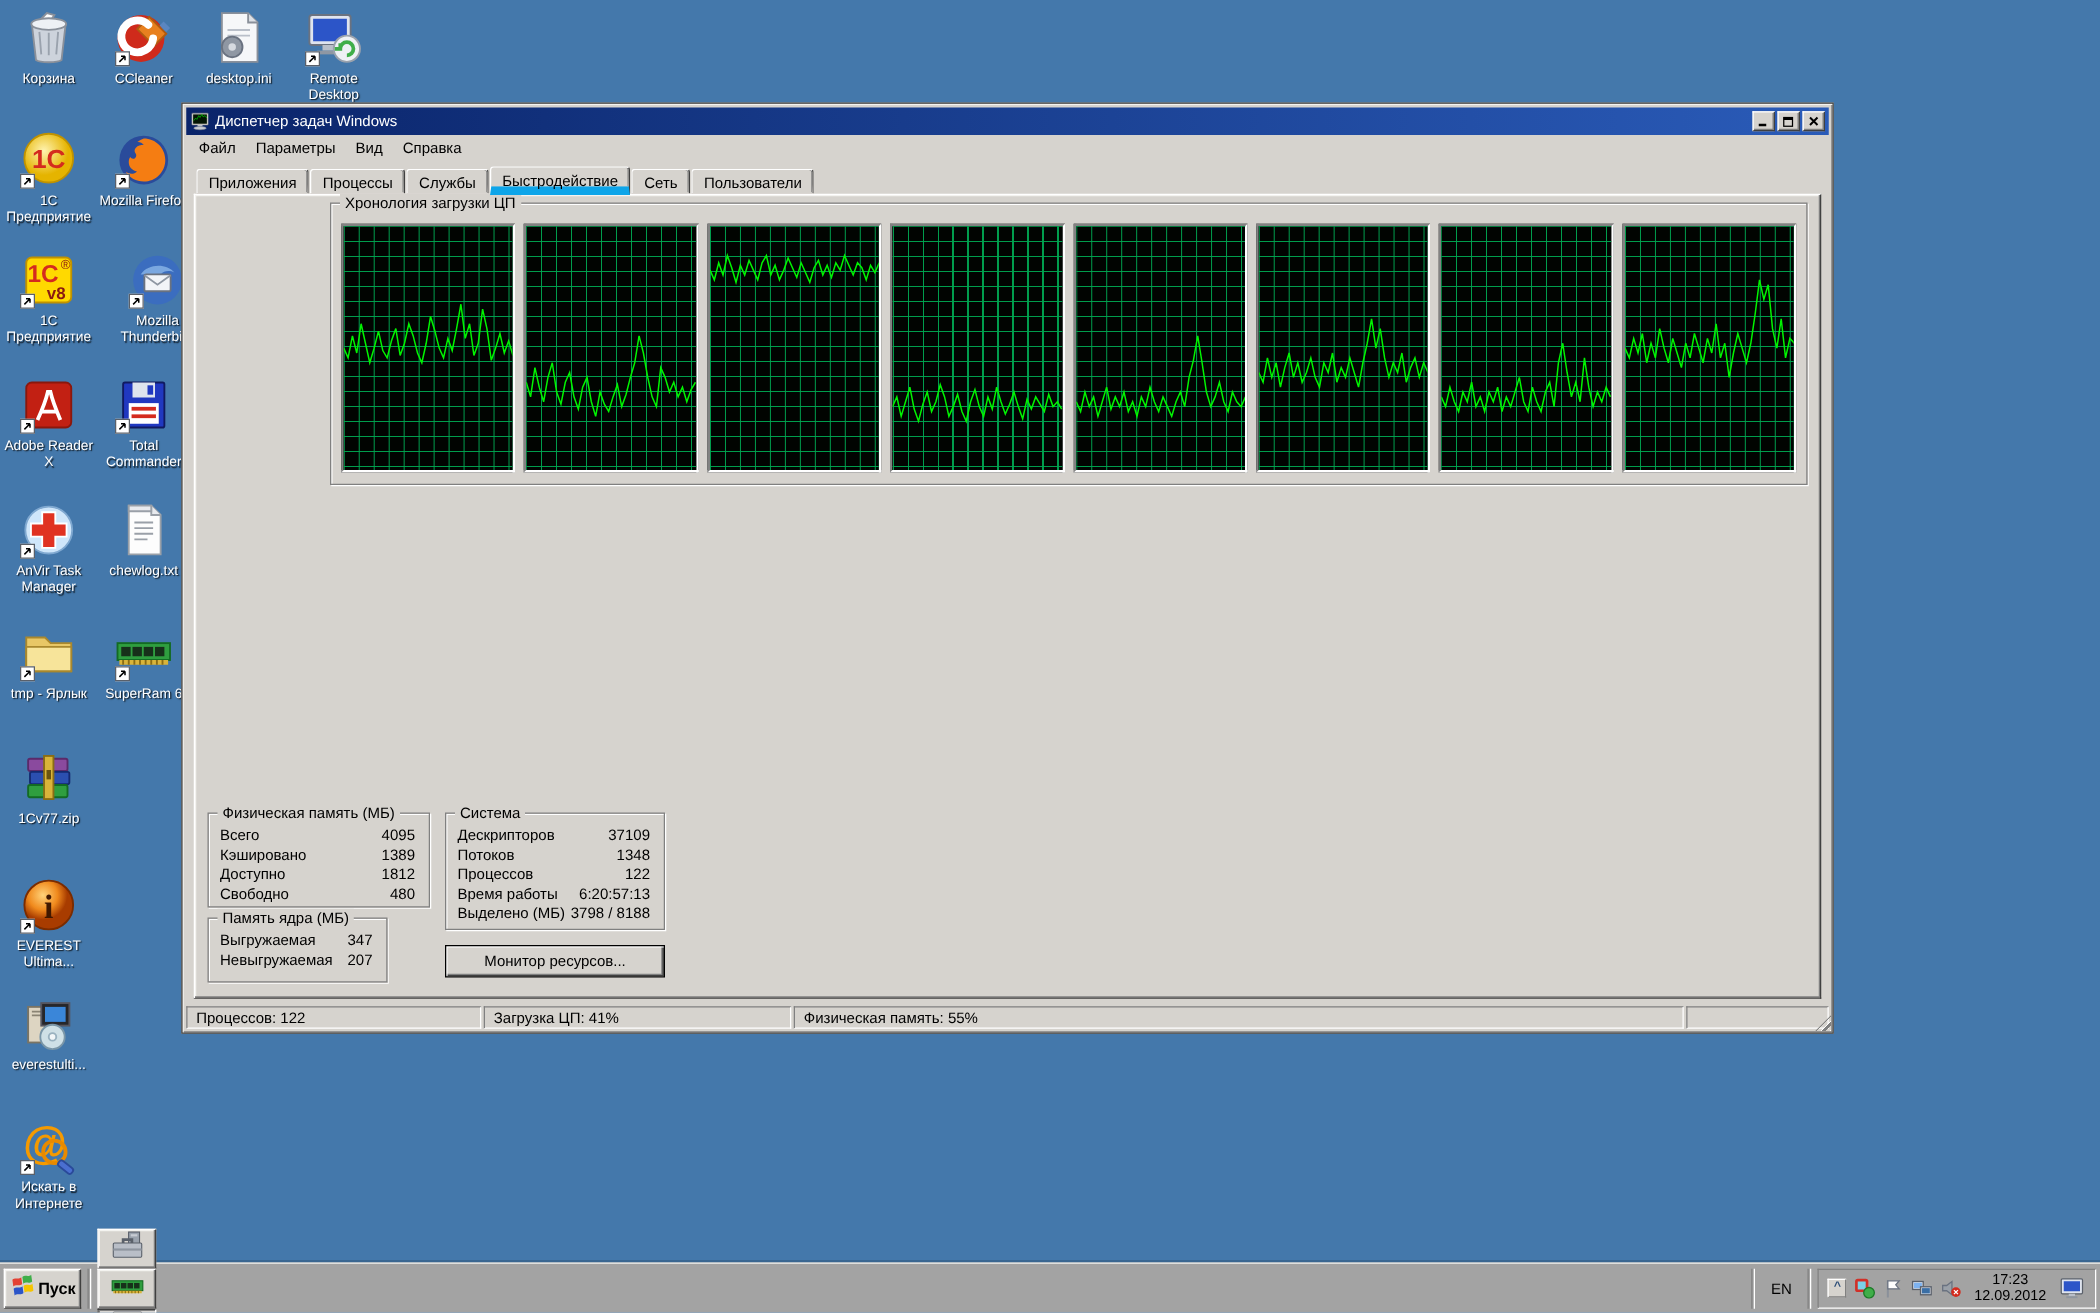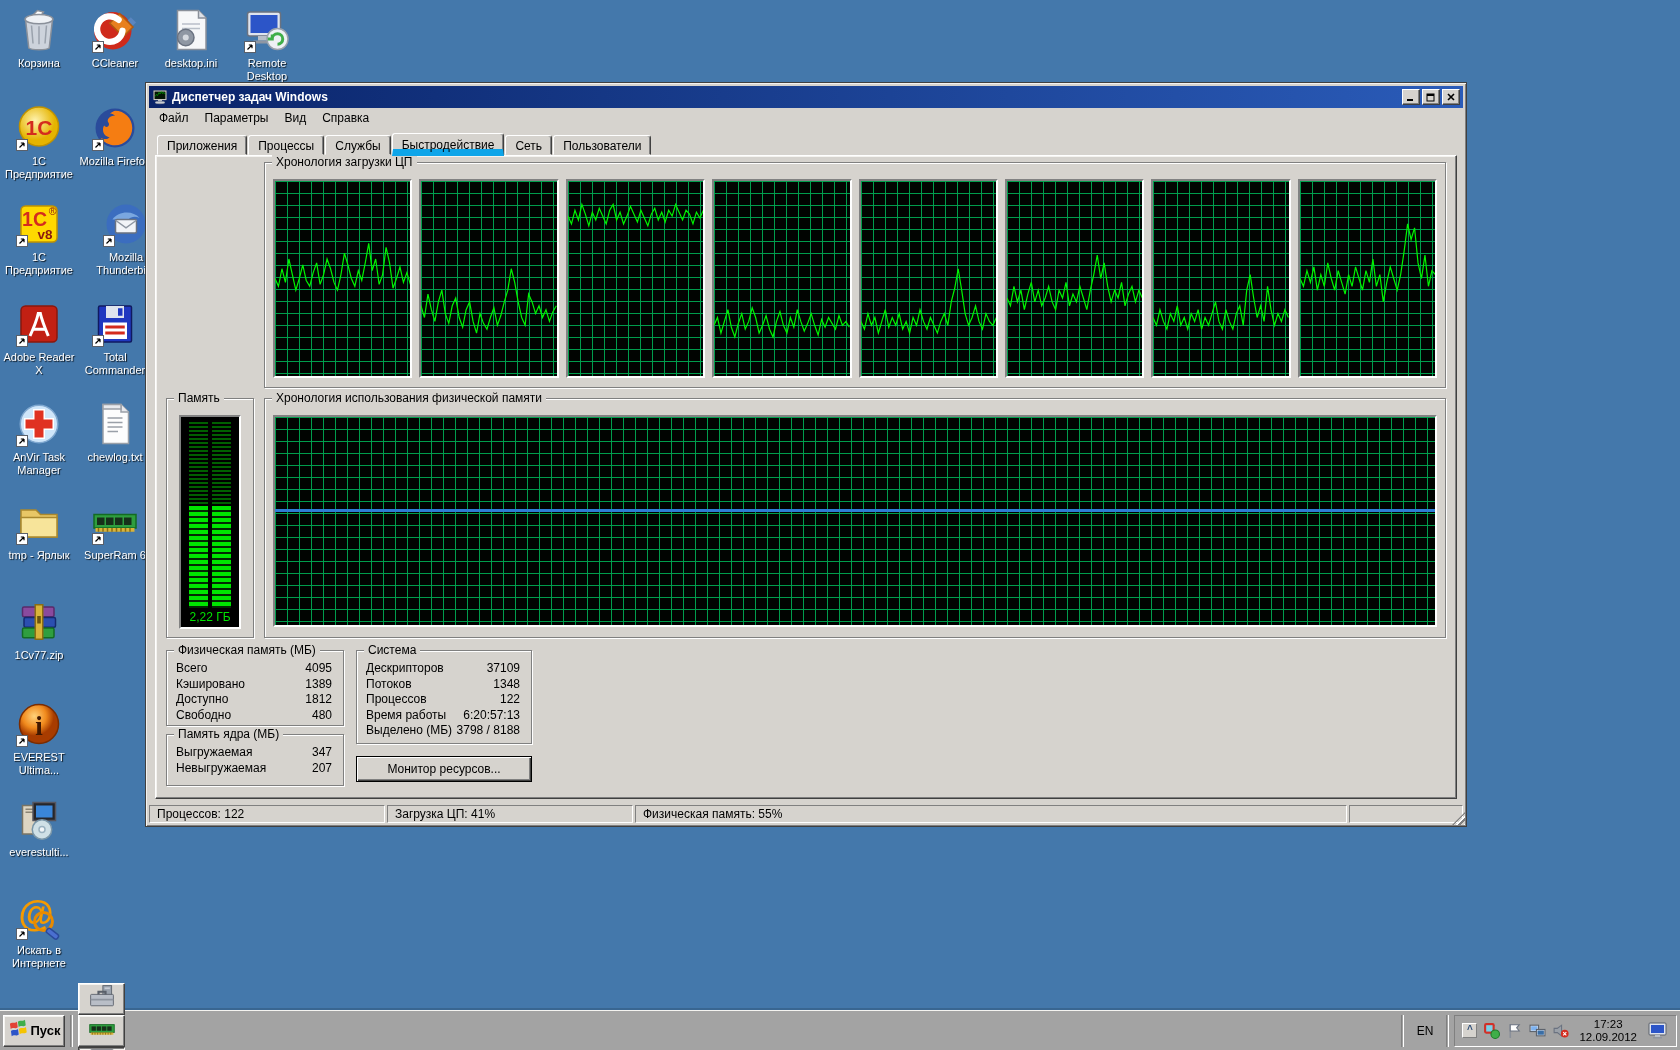--- a/index.html
+++ b/index.html
@@ -18,21 +18,21 @@
   .raised { background:#d6d3ce; border:1px solid; border-color:#fff #404040 #404040 #fff; box-shadow:inset -1px -1px 0 #808080, inset 1px 1px 0 #f4f3f0; }
   .group { position:absolute; border:1px solid #808080; box-shadow:inset 1px 1px 0 #fff, 1px 1px 0 #fff; }
   .group > .gt { position:absolute; top:-8px; left:7px; background:#d6d3ce; padding:0 4px; font-size:12px; color:#000; white-space:nowrap; }
 
   
   .window { position:absolute; left:145px; top:82px; width:1322px; height:745px; background:#d6d3ce; z-index:10;
             border:1px solid #404040; box-shadow:inset 1px 1px 0 #f4f3f0, inset -1px -1px 0 #808080; padding:3px; }
   .titlebar { height:22px; background:linear-gradient(90deg,#0a246a,#2a5bb8); display:flex; align-items:center; padding:0 3px; }
   .titlebar .wicon { width:16px; height:16px; margin-right:4px; }
   .titlebar .wicon svg { width:16px; height:16px; }
-  .titlebar .wtitle { color:#fff; font-weight:bold; font-size:12px; flex:1; }
+  .titlebar .wtitle { color:#fff; font-weight:normal; font-size:12px; flex:1; }
   .winbtn { width:18px; height:16px; margin-left:2px; background:#d6d3ce; border:1px solid; border-color:#fff #404040 #404040 #fff; box-shadow:inset -1px -1px 0 #808080; display:flex; align-items:center; justify-content:center; }
   .winbtn svg { width:10px; height:9px; }
   .menubar { height:20px; display:flex; align-items:center; padding-left:2px; background:#d6d3ce; }
   .menubar .mi { padding:2px 8px; font-size:12px; }
   .tabctrl { position:absolute; top:49px; left:9px; right:9px; bottom:27px; }
   .tabs { height:23px; display:flex; align-items:flex-end; padding-left:2px; position:relative; z-index:2; }
   .tab { height:20px; padding:3px 9px 0; margin-right:1px; font-size:12px; background:#d6d3ce;
          border:1px solid; border-color:#fff #404040 #d6d3ce #fff; border-radius:3px 3px 0 0; box-shadow:inset -1px 0 0 #808080;text-align:right; }
   .tab.active { height:23px; padding-top:4px; font-weight:normal; position:relative; top:0; z-index:3; border-bottom:7px solid #0ea5e9; margin-bottom:-1px; }
   .page { position:absolute; top:23px; left:0; right:0; bottom:0; background:#d6d3ce; border:1px solid; border-color:#fff #404040 #404040 #fff; box-shadow:inset -1px -1px 0 #808080, inset 1px 1px 0 #f4f3f0; }
@@ -189,45 +189,21 @@
             <div class="graph">
               <div class="plot">
                 <svg viewBox="0 0 100 100" preserveAspectRatio="none">
                   <polyline points="0.00,50.00 2.56,54.00 5.13,46.00 7.69,52.00 10.26,44.00 12.82,56.00 15.38,48.00 17.95,54.00 20.51,42.00 23.08,50.00 25.64,56.00 28.21,46.00 30.77,52.00 33.33,58.00 35.90,48.00 38.46,54.00 41.03,44.00 43.59,50.00 46.15,56.00 48.72,46.00 51.28,52.00 53.85,40.00 56.41,54.00 58.97,48.00 61.54,62.00 64.10,52.00 66.67,44.00 69.23,50.00 71.79,56.00 74.36,48.00 76.92,36.00 79.49,22.00 82.05,30.00 84.62,24.00 87.18,42.00 89.74,50.00 92.31,38.00 94.87,54.00 97.44,46.00 100.00,48.00" fill="none" stroke="#00f400" stroke-width="1.2" vector-effect="non-scaling-stroke"></polyline>
                 </svg>
               </div>
             </div>
           </div>
       </div>
 
-      <div class="group" style="left:10px; top:242px; width:88px; height:240px;">
-        <span class="gt">Память</span>
-        <div class="screen gauge">
-          <div class="leds">
-            <div class="led-col">
-                <div class="led-fill" id="mem-fill-a" style="height: 55%;"></div>
-              </div>
-            <div class="led-col">
-                <div class="led-fill" id="mem-fill-b" style="height: 55%;"></div>
-              </div>
-          </div>
-          <div class="gauge-label">2,22 ГБ</div>
-        </div>
-      </div>
-
-      <div class="group" style="left:108px; top:242px; right:10px; height:240px;">
-        <span class="gt">Хронология использования физической памяти</span>
-        <div class="memhist">
-            <div class="plot" id="mem-plot">
-              <svg viewBox="0 0 100 100" preserveAspectRatio="none">
-                <polyline points="0.00,45.00 100.00,45.00" fill="none" stroke="#2e7dd6" stroke-width="3" vector-effect="non-scaling-stroke"></polyline>
-              </svg>
-            </div>
-          </div>
-      </div>
+
 
       <div class="group" style="left:10px; top:494px; width:178px; height:76px;">
         <span class="gt">Физическая память (МБ)</span>
         <div class="stat-rows" id="rows-phys">
             <div class="stat-row">
               <span>Всего</span>
               <span>4095</span>
             </div>
             <div class="stat-row">
               <span>Кэшировано</span>
@@ -263,21 +239,21 @@
               <span>Время работы</span>
               <span>6:20:57:13</span>
             </div>
             <div class="stat-row">
               <span>Выделено (МБ)</span>
               <span>3798 / 8188</span>
             </div>
           </div>
       </div>
 
-      <div class="group" style="left:10px; top:578px; width:178px; height:52px;">
+      <div class="group" style="left:10px; top:578px; width:144px; height:52px;">
         <span class="gt">Память ядра (МБ)</span>
         <div class="stat-rows" id="rows-kern">
             <div class="stat-row">
               <span>Выгружаемая</span>
               <span>347</span>
             </div>
             <div class="stat-row">
               <span>Невыгружаемая</span>
               <span>207</span>
             </div>

